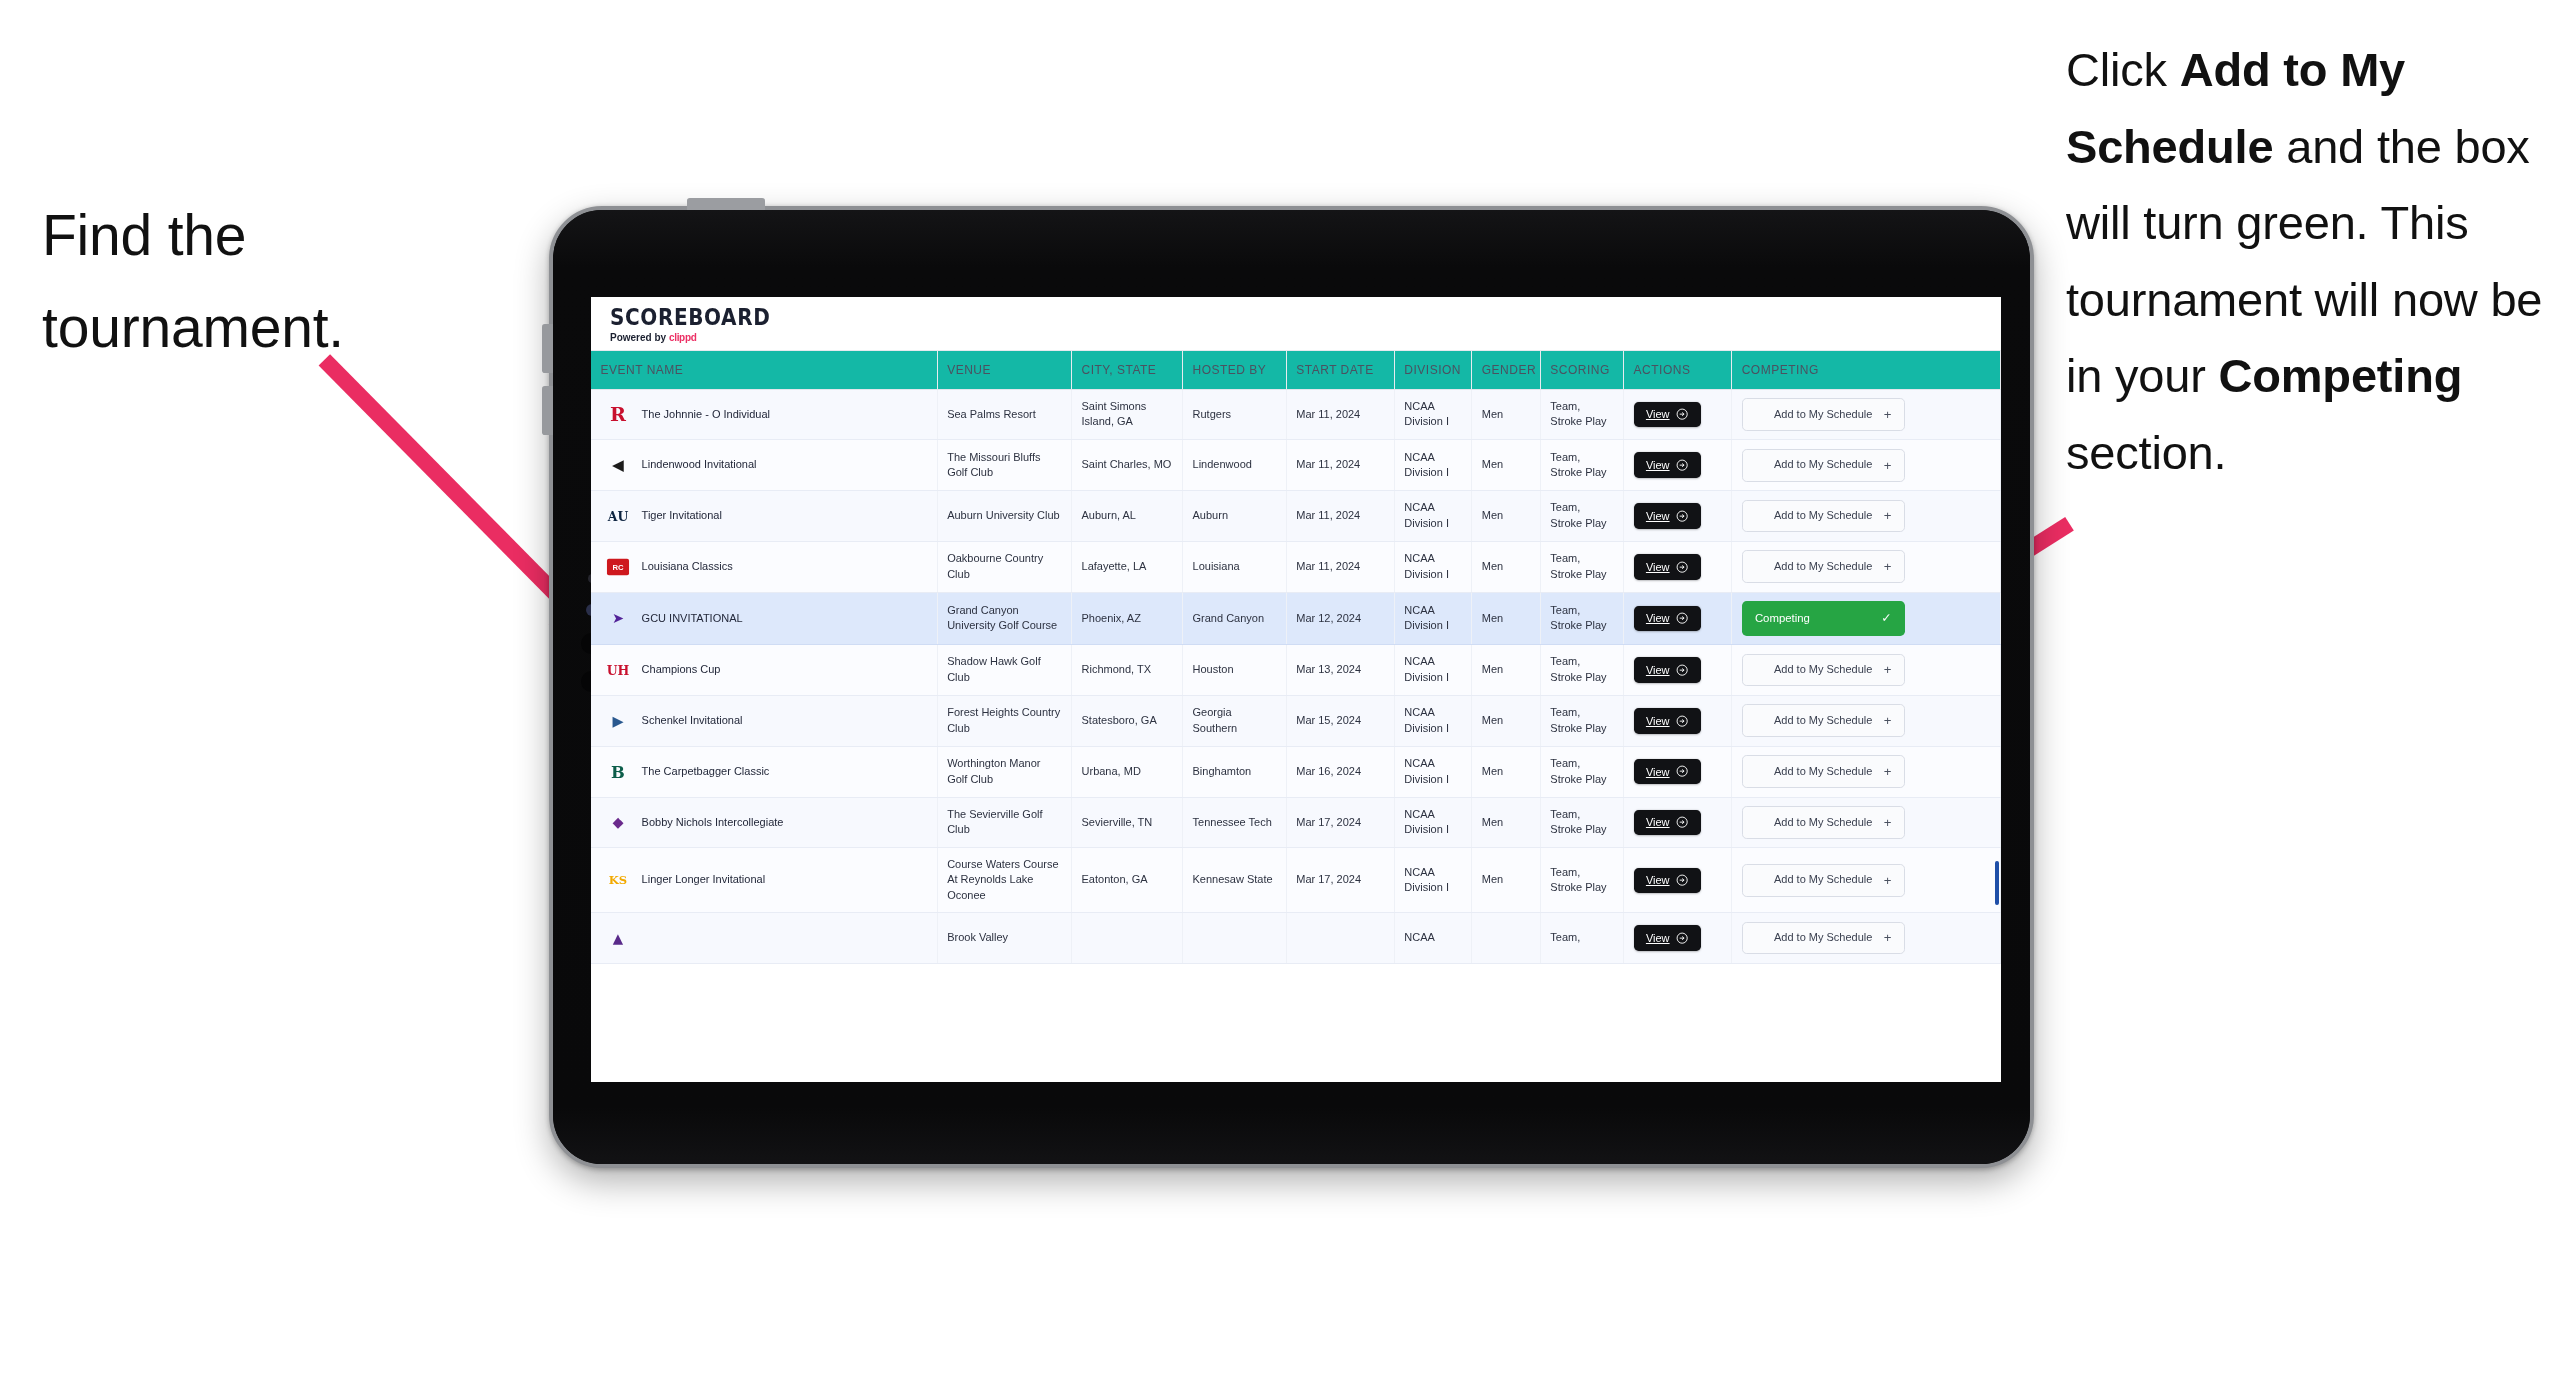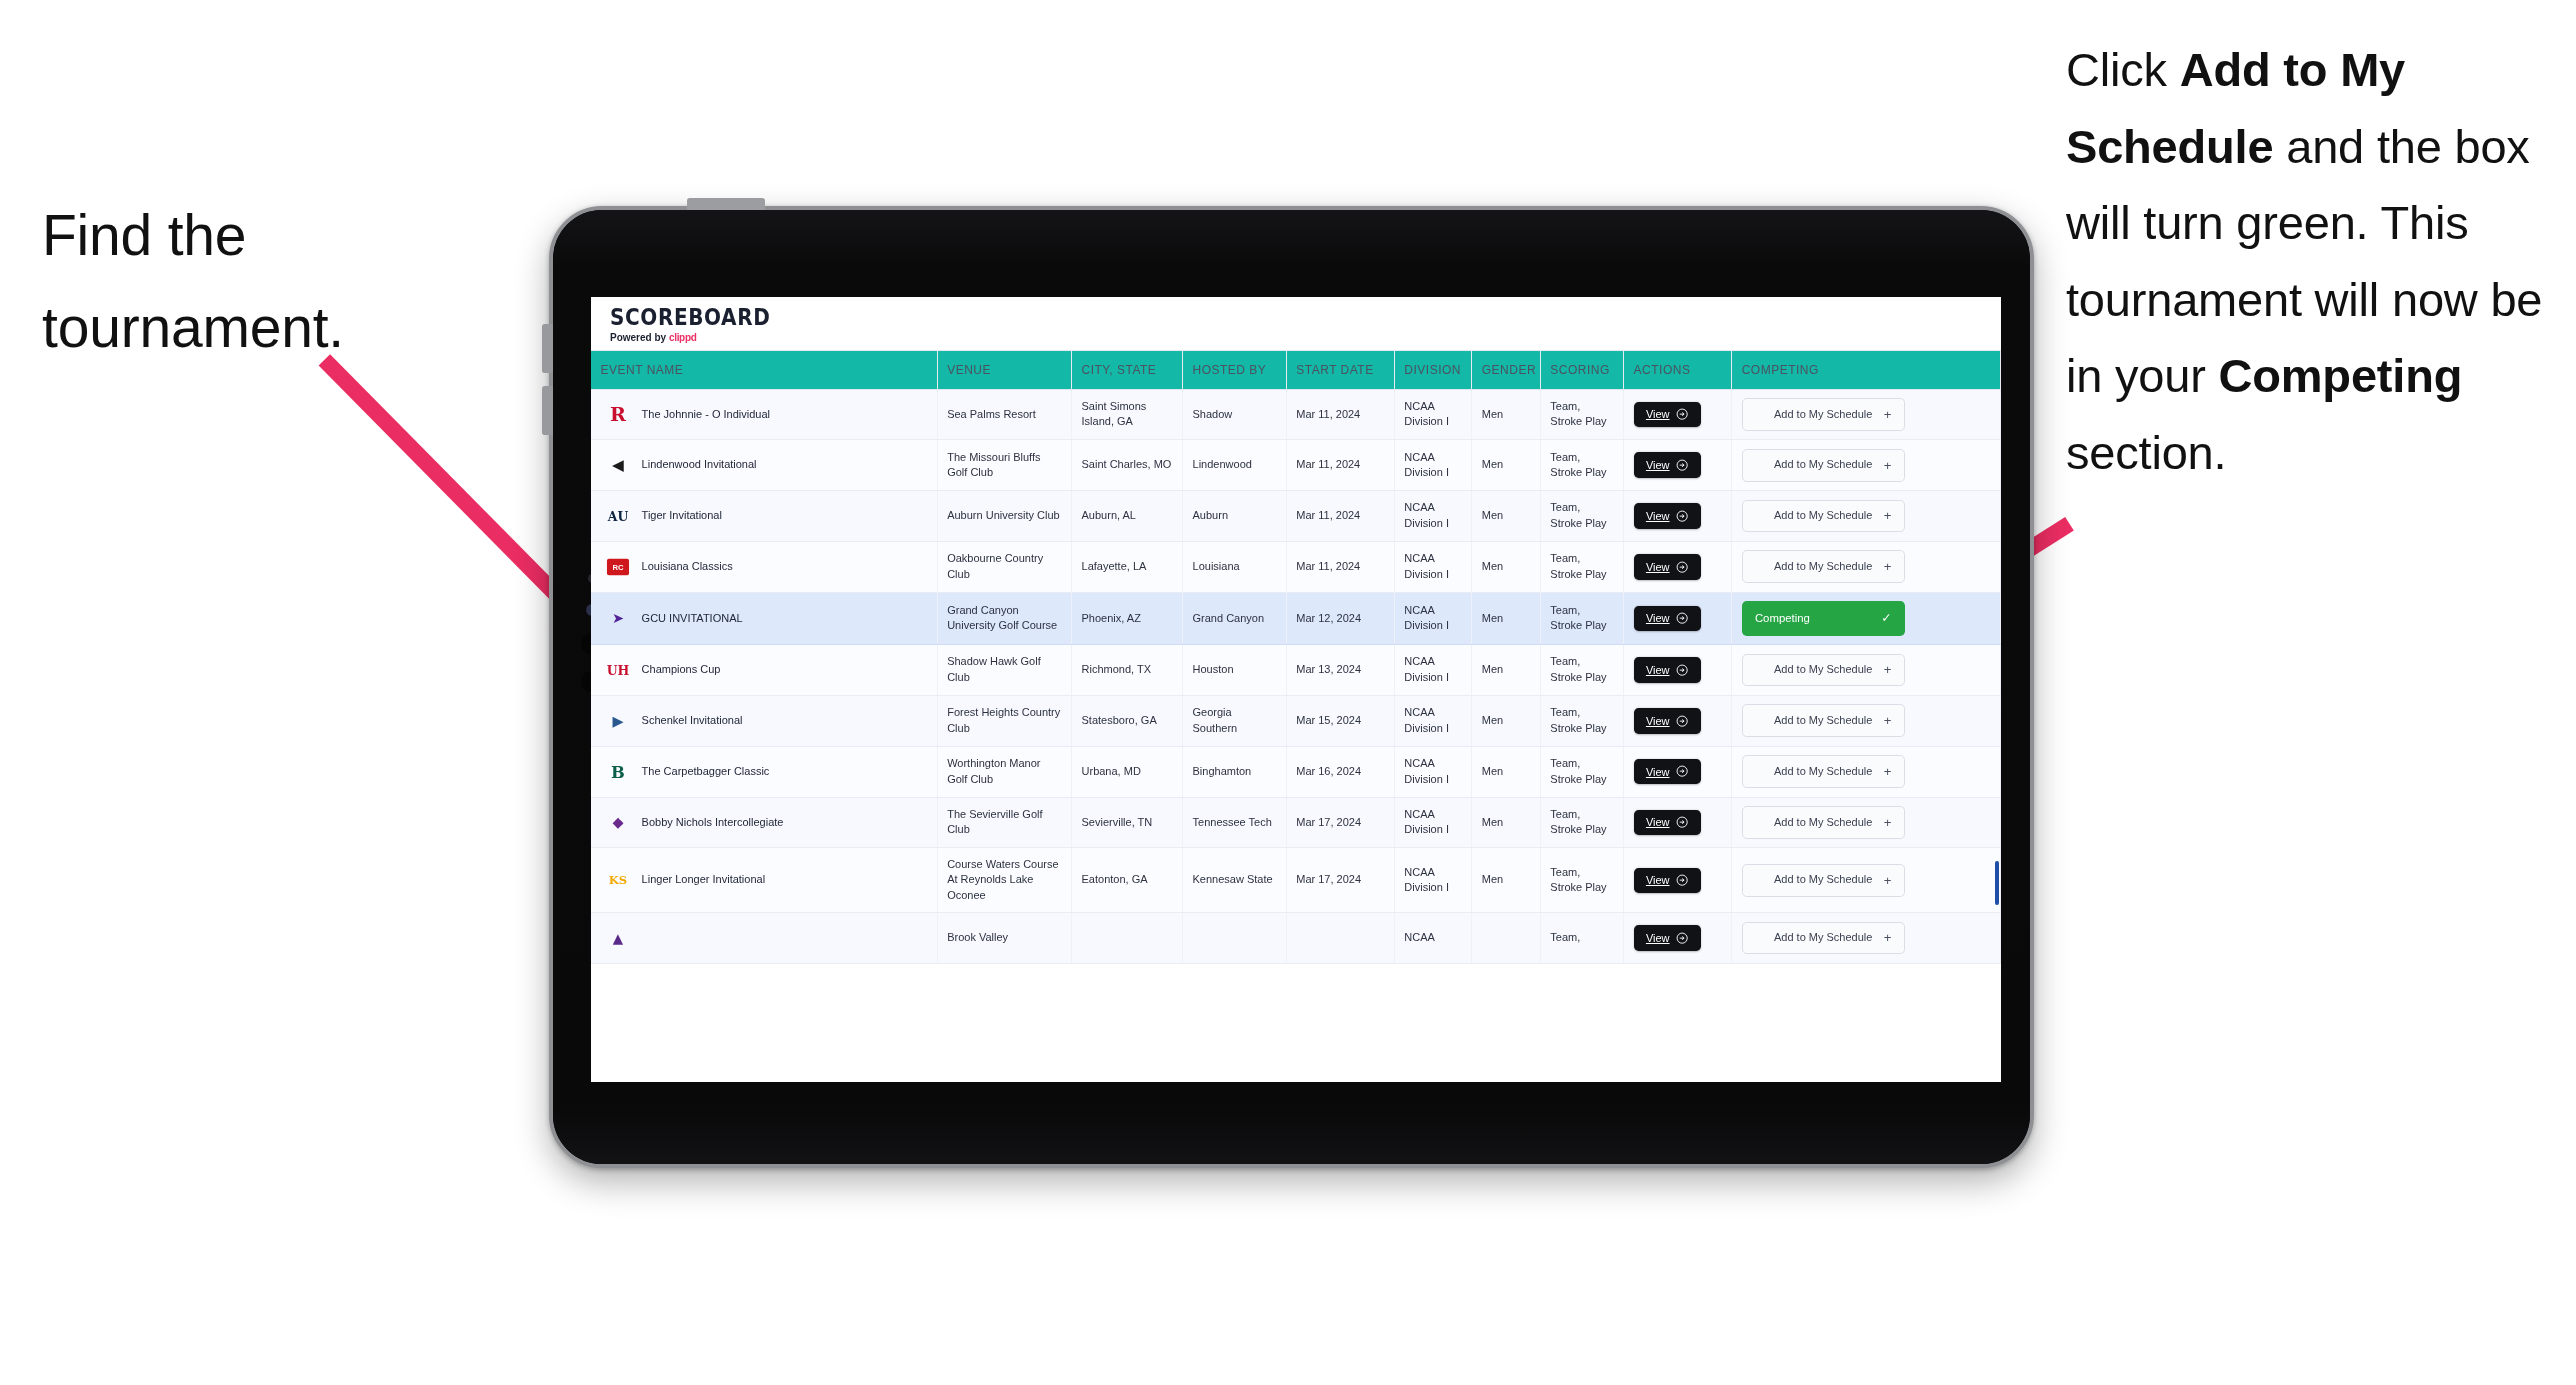--- a/index.html
+++ b/index.html
@@ -286,21 +286,21 @@
                       <svg width="24" height="24" viewBox="0 0 25 25" style="font-size:11.5px">
 
     <text x="12.5" y="13" text-anchor="middle" dominant-baseline="central" font-family="&quot;DejaVu Serif&quot;, serif" font-size="20" font-weight="700" fill="#c8102e">R</text>
   </svg>
                     </span>
         <span class="ev-name">The Johnnie - O Individual</span>
       </div>
     </td>
     <td>Sea Palms Resort</td>
     <td>Saint Simons Island, GA</td>
-    <td>Shadow</td>
+    <td>Rutgers</td>
     <td>Mar 11, 2024</td>
     <td>NCAA Division I</td>
     <td>Men</td>
     <td>Team, Stroke Play</td>
     <td>
       <button class="btn-view">
         <span>View</span>
         <svg class="cir" viewBox="0 0 16 16">
           <circle cx="8" cy="8" r="6.6" fill="none" stroke="#fff" stroke-width="1.2"></circle>
           <path d="M5.3 8 H10.2 M8.4 6.2 L10.4 8 L8.4 9.8" fill="none" stroke="#fff" stroke-width="1.2" stroke-linecap="round" stroke-linejoin="round"></path>

